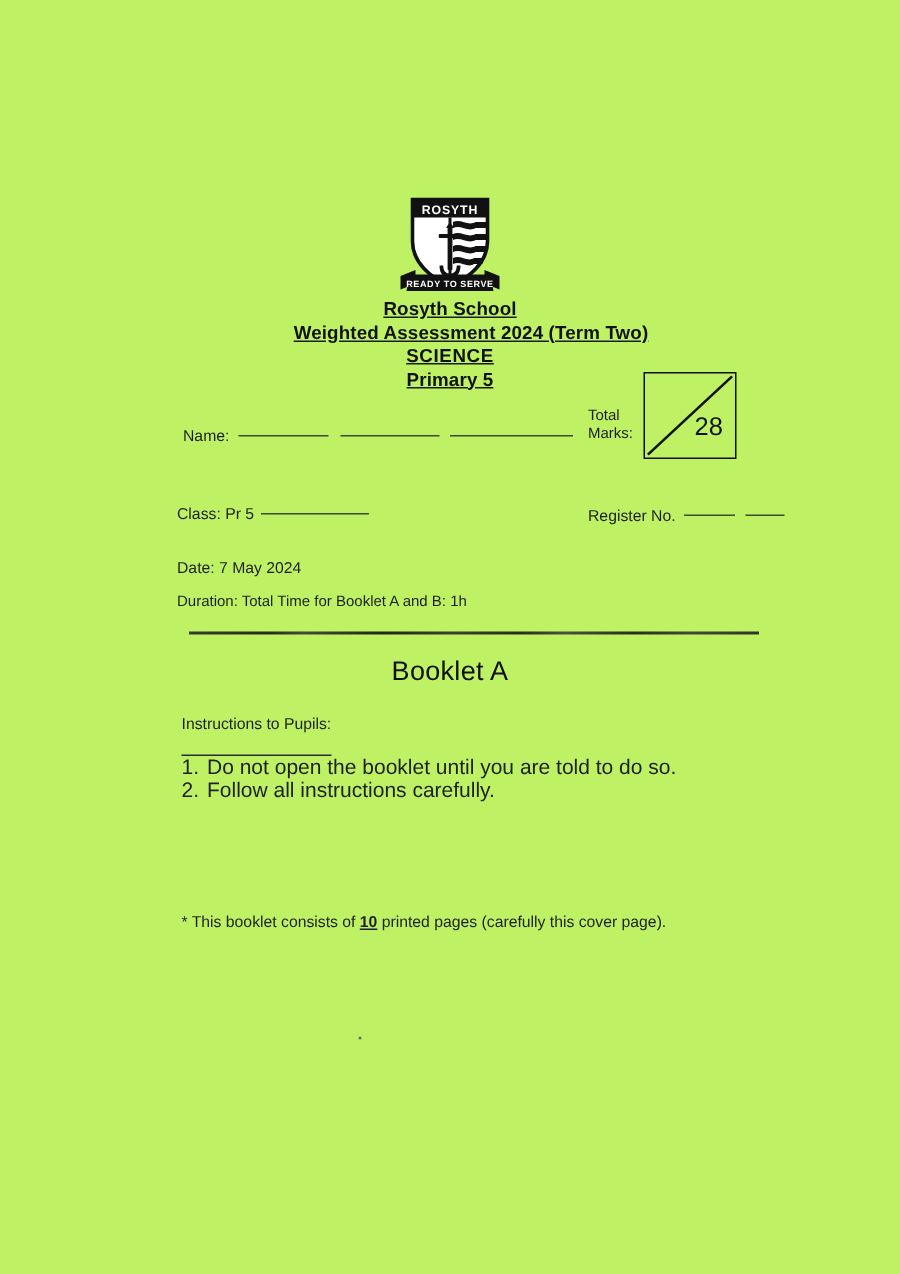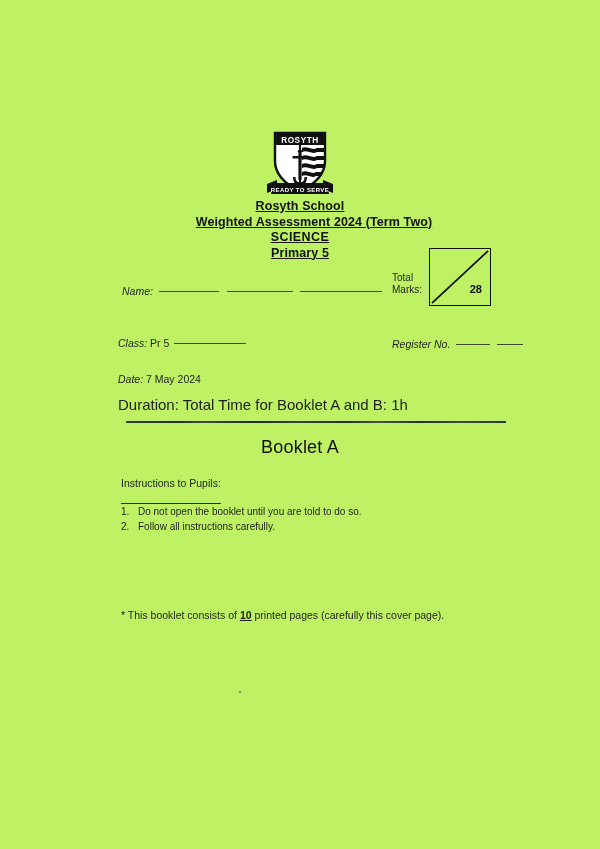--- a/index.html
+++ b/index.html
@@ -77,53 +77,53 @@
     box-sizing: border-box;
   }
   .marks-box .diag {
     position: absolute;
     inset: 0;
   }
   .marks-value {
     position: absolute;
     right: 8px;
     bottom: 10px;
-    font-size: 11px;
-    font-weight: bold;
+    font-size: 17px;
+    font-weight: normal;
     color: #111;
   }
 
   
   .field {
     position: absolute;
     font-size: 10.5px;
     color: #1f1f1f;
     white-space: nowrap;
   }
-  .field-label { display: inline-block; font-style: italic; }
+  .field-label { display: inline-block; }
 
   .rule {
     display: inline-block;
     height: 1px;
     background: #2a2a2a;
     vertical-align: 3px;
     opacity: 0.85;
   }
   .rule.seg-a { width: 60px; margin-left: 6px; }
   .rule.seg-b { width: 66px; margin-left: 8px; }
   .rule.seg-c { width: 82px; margin-left: 7px; }
   .rule.class { width: 72px; margin-left: 5px; }
   .rule.reg-a { width: 34px; margin-left: 6px; }
   .rule.reg-b { width: 26px; margin-left: 7px; }
 
   .name-row  { left: 122px; top: 285px; }
   .class-row { left: 118px; top: 337px; }
   .reg-row   { left: 392px; top: 338px; }
   .date-row  { left: 118px; top: 373px; }
-  .dur-row   { left: 118px; top: 396px; font-size: 15px; }
+  .dur-row   { left: 118px; top: 396px; font-size: 10px; }
 
   
   .divider {
     position: absolute;
     left: 126px;
     top: 421px;
     width: 380px;
     height: 2.4px;
     background: linear-gradient(to right,
       #2b2b2b 0%, #1a1a1a 14%, #3a3a3a 20%, #141414 34%,
@@ -155,21 +155,21 @@
     border-bottom: 1px solid #2a2a2a;
     padding-bottom: 14px;
   }
   .instr-list {
     position: absolute;
     left: 121px;
     top: 504px;
     margin: 0;
     padding: 0;
     list-style: none;
-    font-size: 10px;
+    font-size: 14px;
     color: #1f1f1f;
   }
   .instr-list li {
     line-height: 15px;
     white-space: nowrap;
   }
   .instr-num {
     display: inline-block;
     width: 17px;
   }

